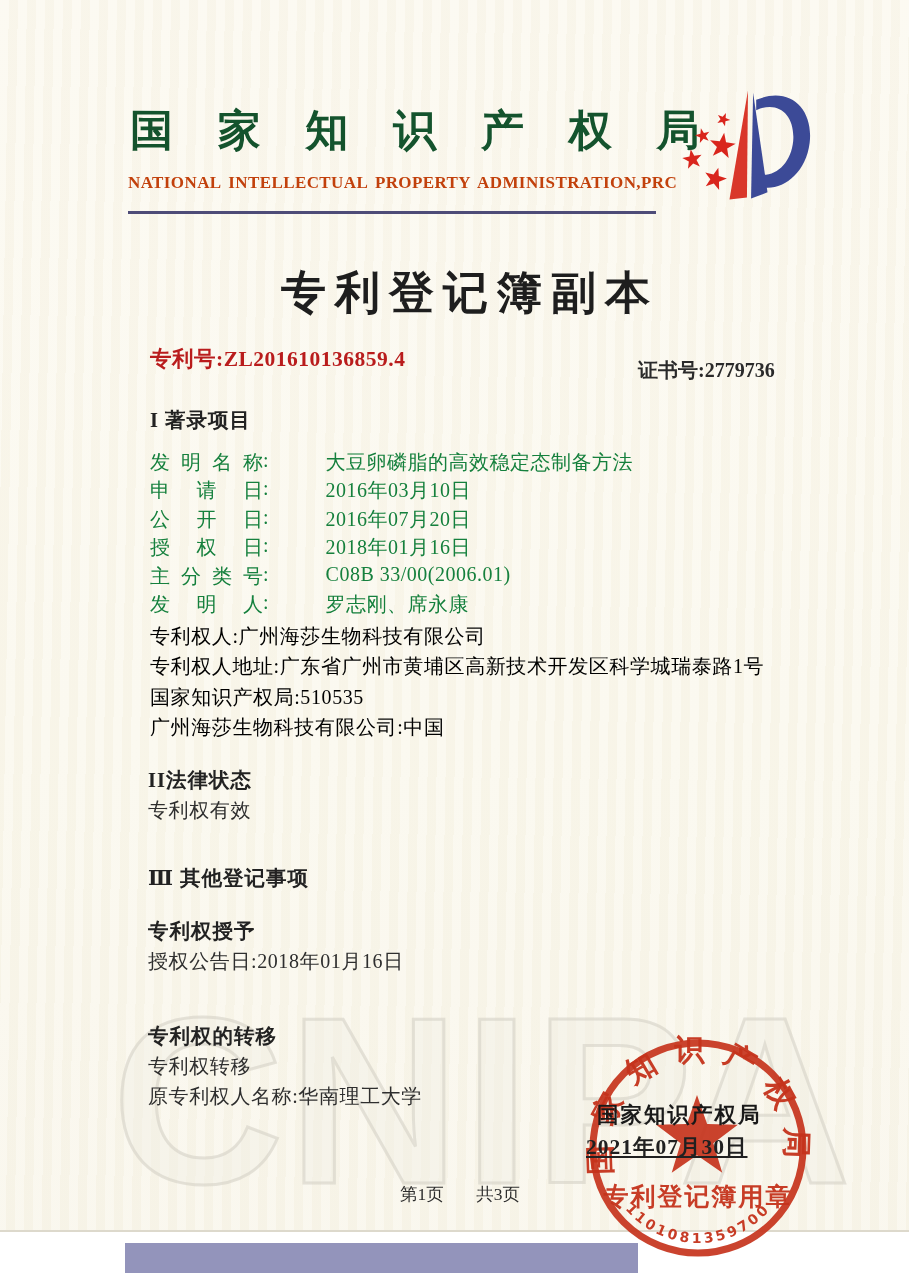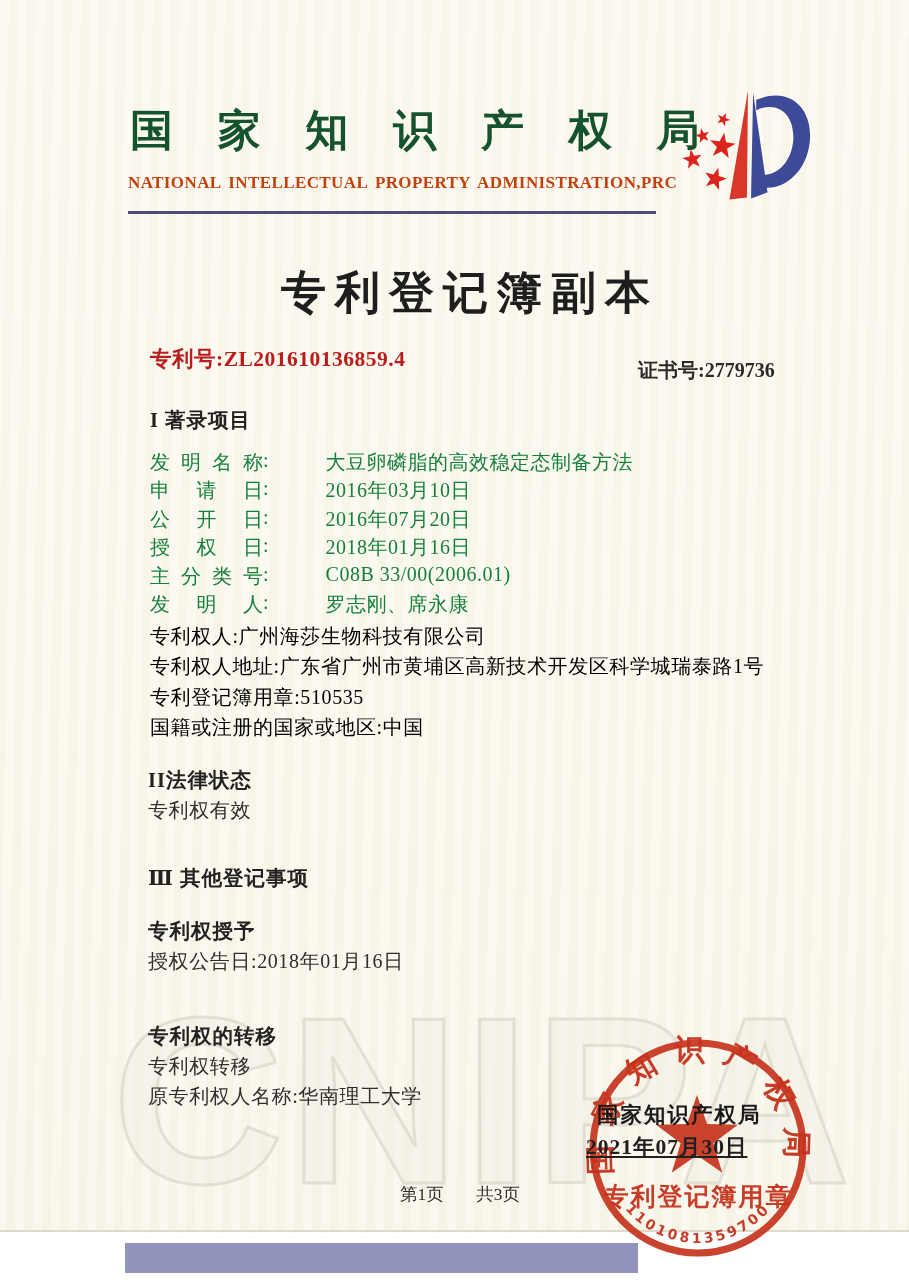--- a/index.html
+++ b/index.html
@@ -178,22 +178,22 @@
     <div class="field-row">
       <span class="field-label">发明人</span>
         <span class="field-colon">:</span>
         <span class="field-value">罗志刚、席永康</span>
     </div>
   </div>
 
   <div class="holder">
     <div>专利权人:广州海莎生物科技有限公司</div>
     <div>专利权人地址:广东省广州市黄埔区高新技术开发区科学城瑞泰路1号</div>
-    <div>专利登记簿用章:510535</div>
-    <div>国籍或注册的国家或地区:中国</div>
+    <div>国家知识产权局:510535</div>
+    <div>广州海莎生物科技有限公司:中国</div>
   </div>
 
   <div class="sec-heading h-sec2">II法律状态</div>
   <div class="plain-line l-status">专利权有效</div>
 
   <div class="sec-heading h-sec3">Ⅲ 其他登记事项</div>
 
   <div class="sec-heading h-grant">专利权授予</div>
   <div class="plain-line l-grant">授权公告日:2018年01月16日</div>
 

